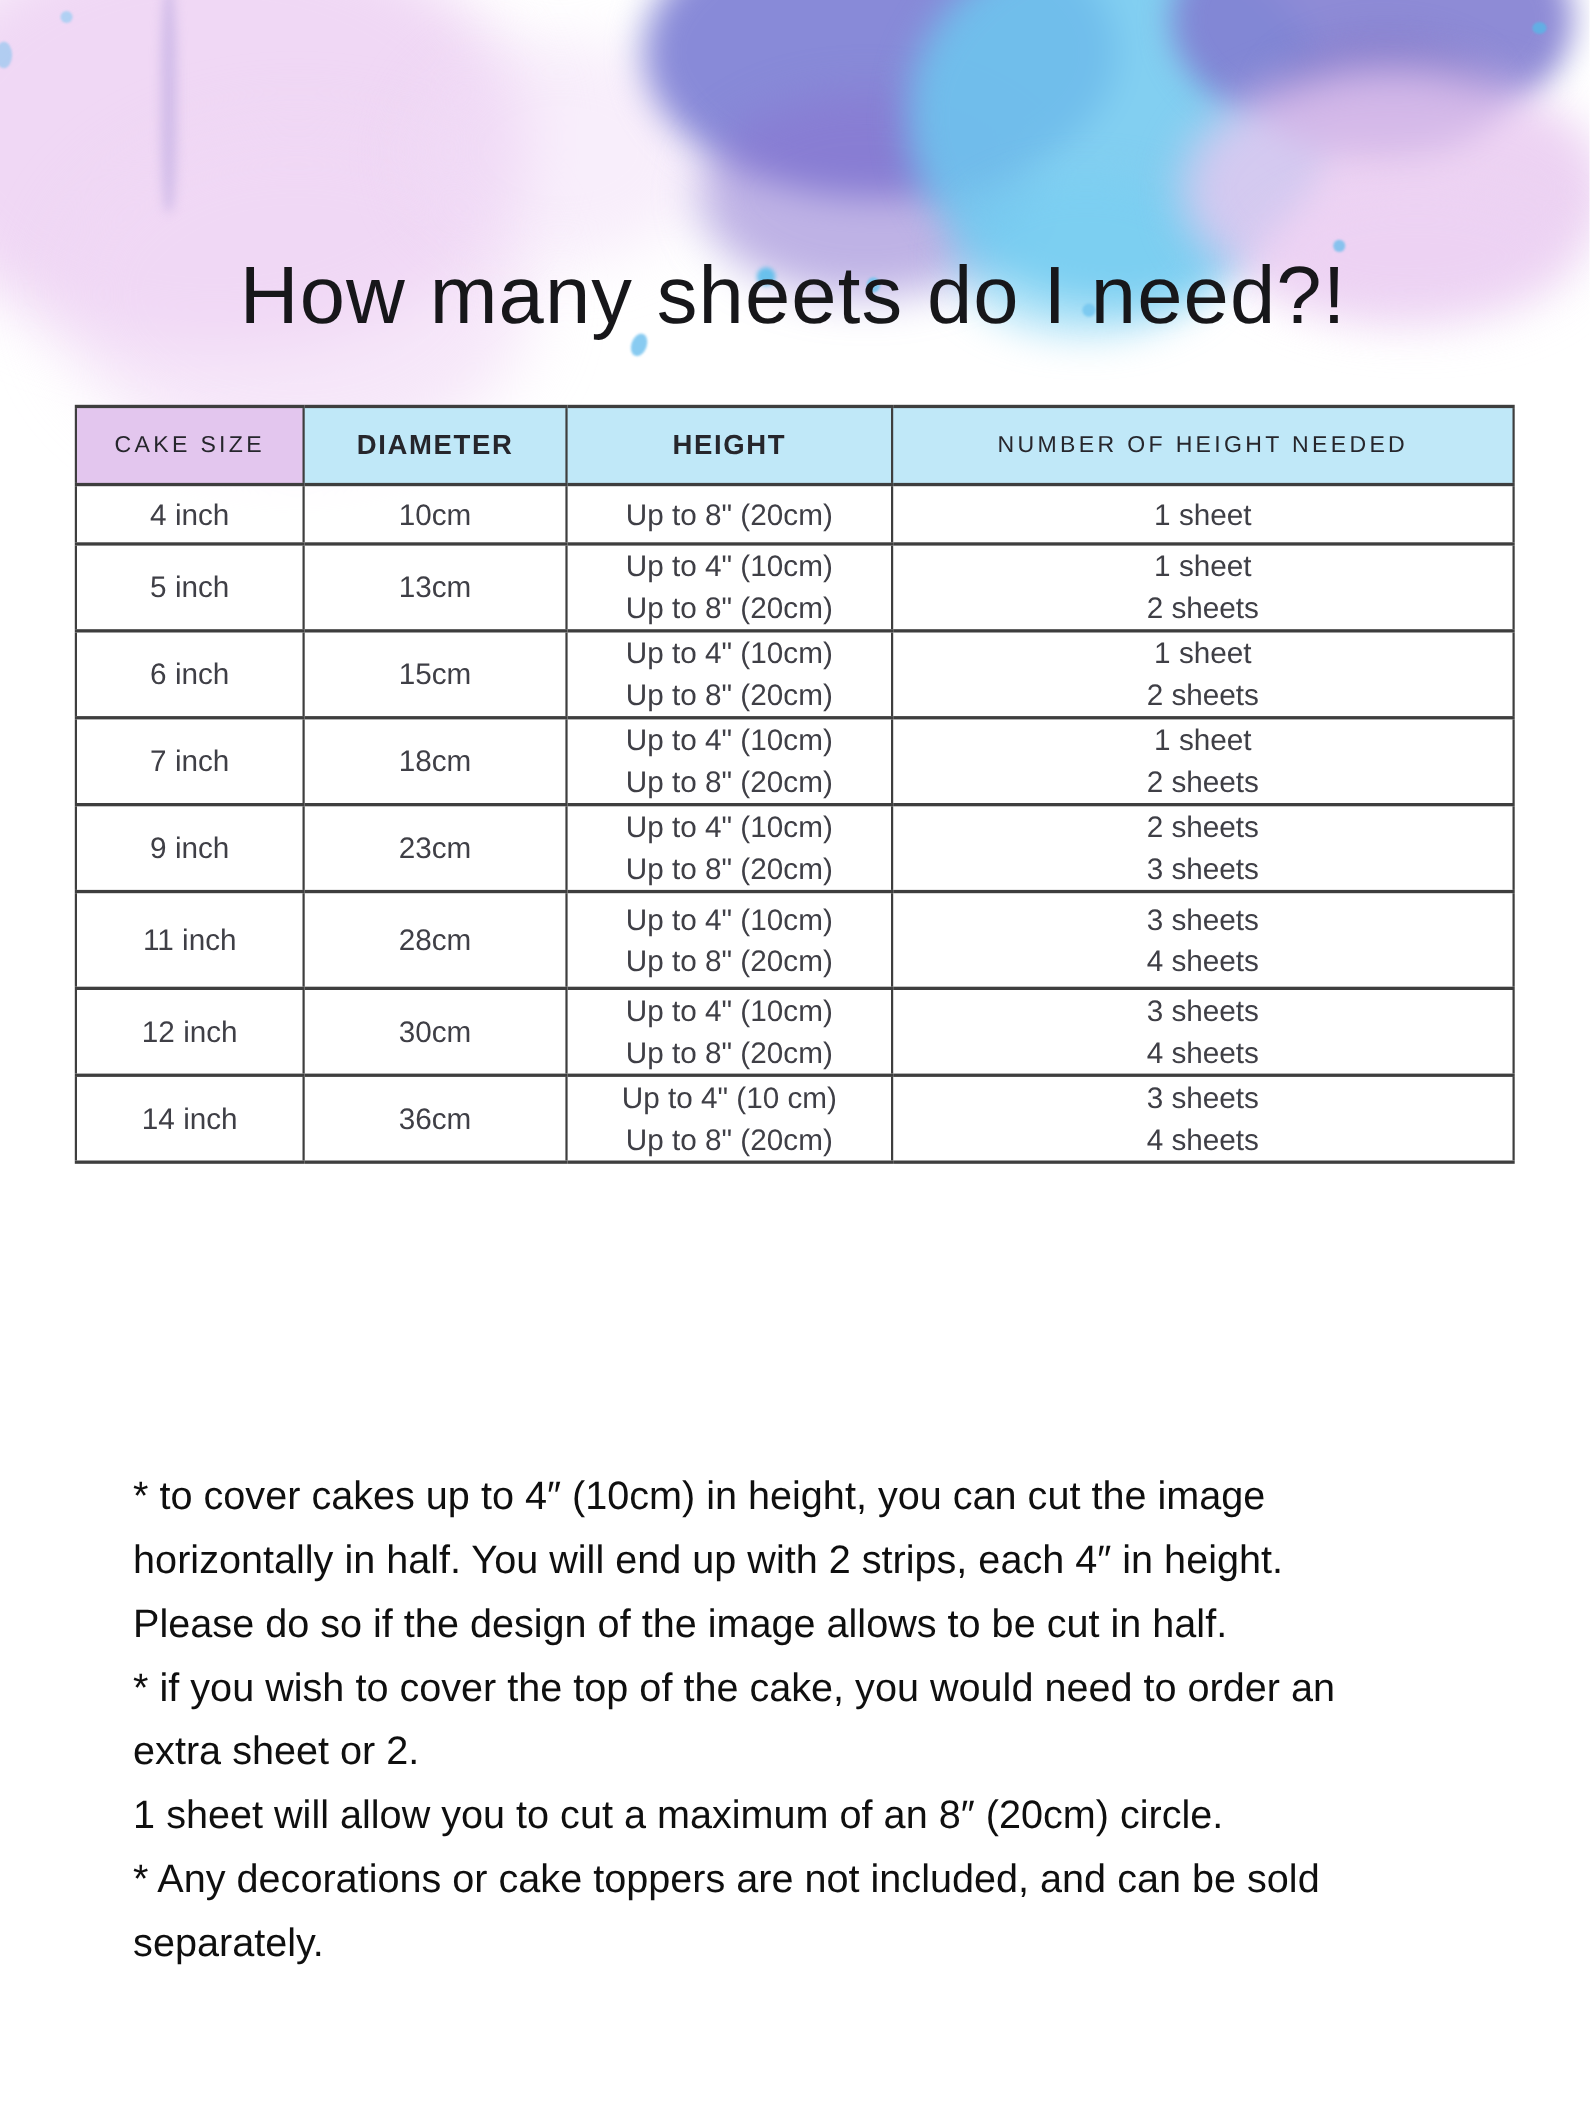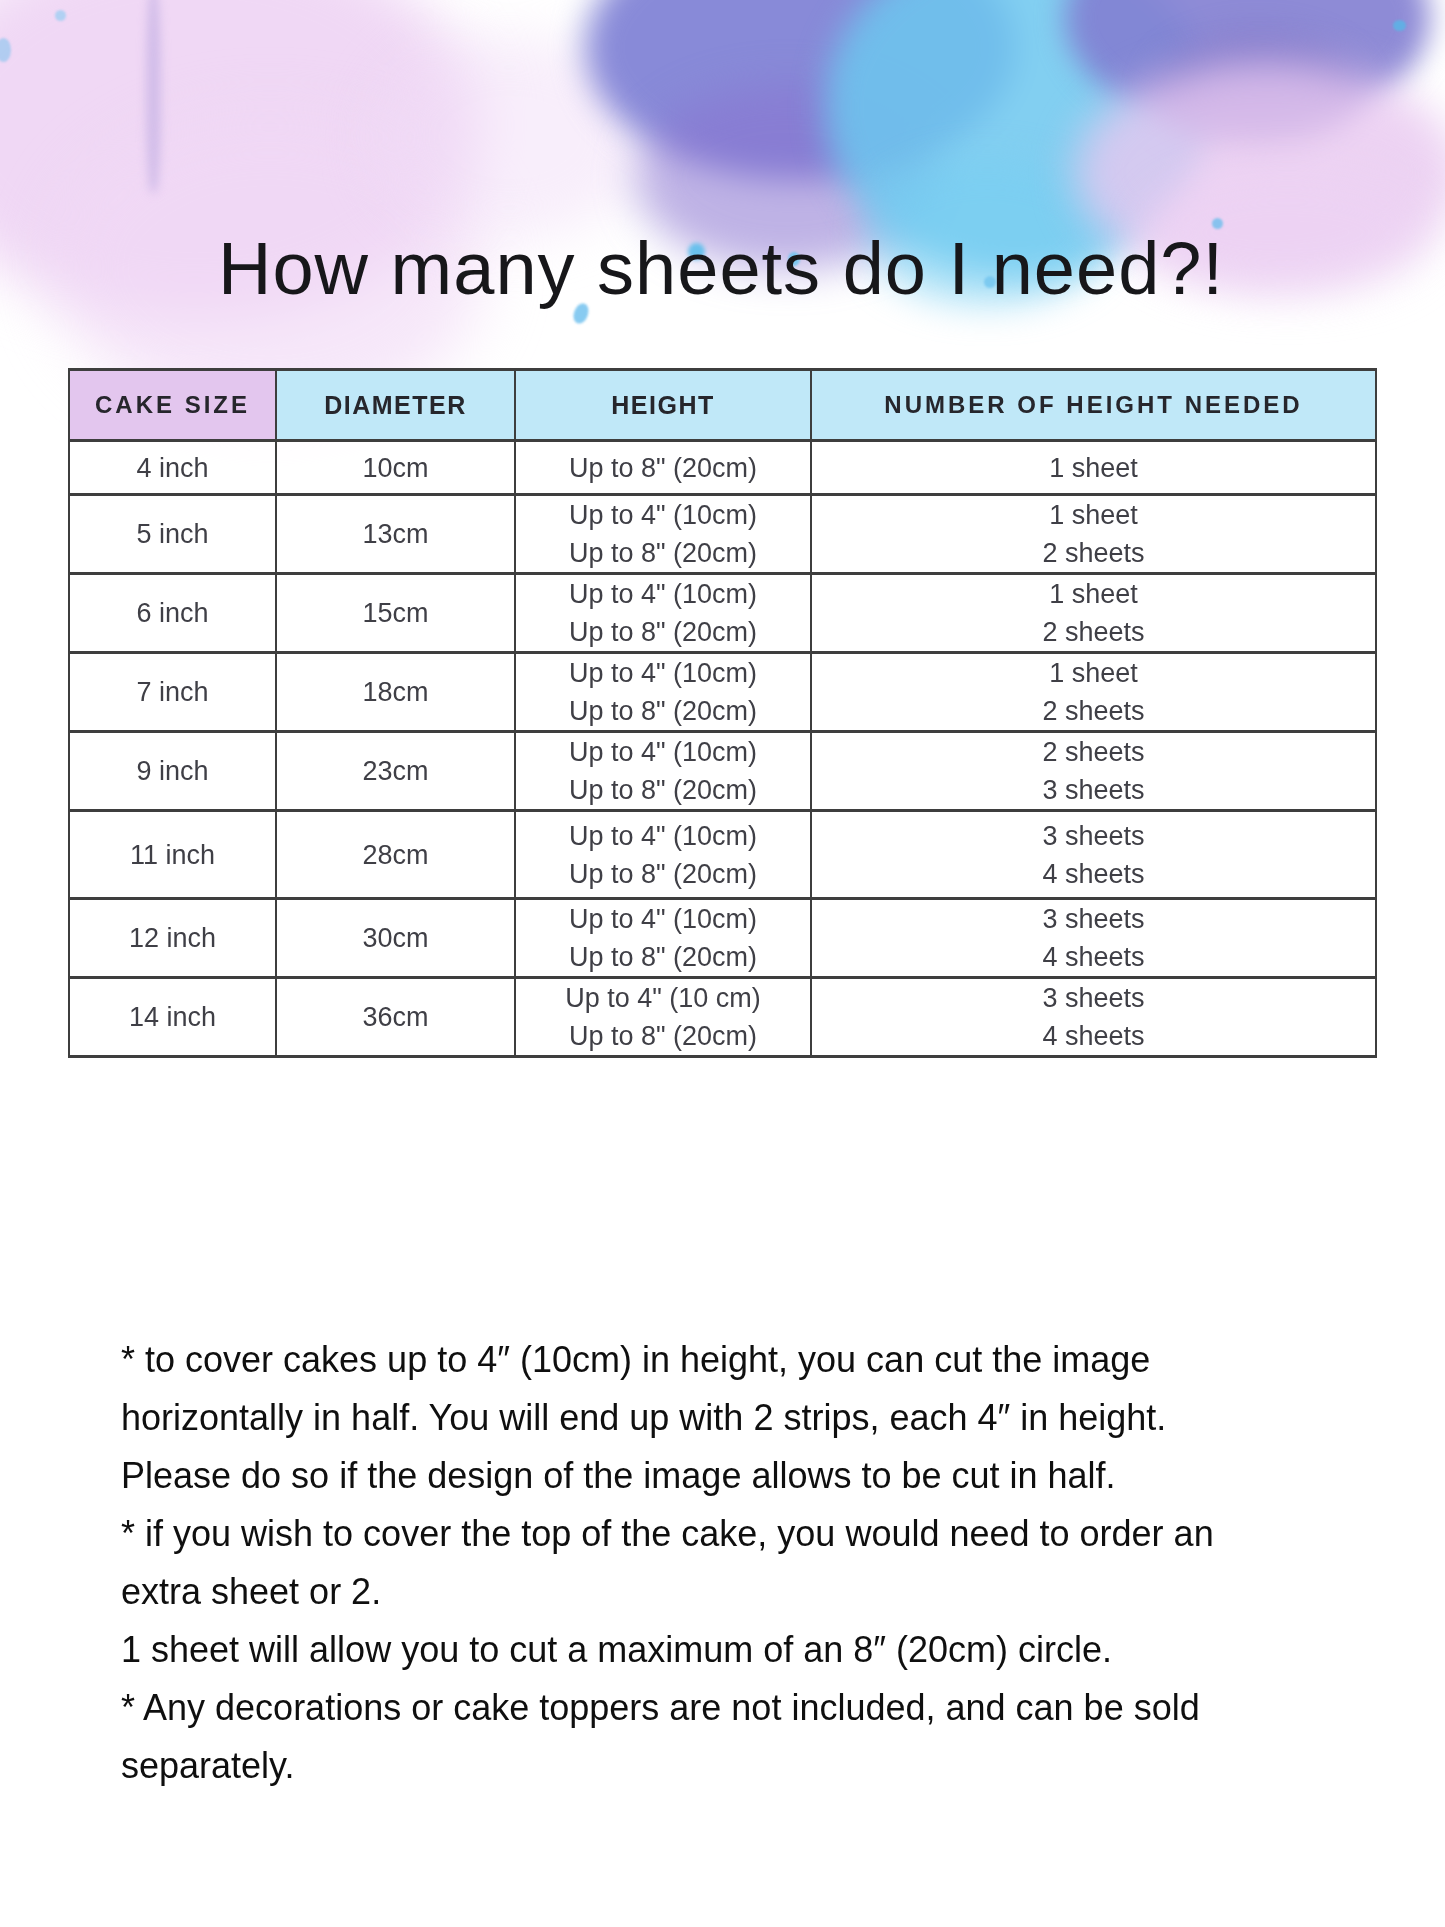--- a/index.html
+++ b/index.html
@@ -40,21 +40,21 @@
     position:absolute;left:68px;top:368px;width:1307px;
     border-collapse:collapse;table-layout:fixed;background:transparent;
   }
   table.sheets col.w1{width:207px;} table.sheets col.w2{width:239px;}
   table.sheets col.w3{width:296px;} table.sheets col.w4{width:565px;}
   table.sheets th, table.sheets td{
     border:2px solid #3e3e3e;border-top-width:3px;border-bottom-width:3px;
     text-align:center;vertical-align:middle;padding:0;
   }
   table.sheets thead tr{height:71px;}
-  th.hdr{font-size:24px;font-weight:700;letter-spacing:3px;color:#26262c;background:#c0e8f8;}
+  th.hdr{font-size:21px;font-weight:400;letter-spacing:3px;color:#26262c;background:#c0e8f8;}
   th.hdr.pink{background:#e3c6ee;}
   th.hdr.bold{font-weight:700;letter-spacing:1.5px;font-size:25px;}
   tbody td{font-size:27px;color:#3f3f46;background:rgba(255,255,255,.55);}
   tbody td .line{line-height:38px;}
   tbody tr:nth-child(1){height:54px;margin-top:11px;}
   tbody tr:nth-child(2){height:75px;}
   tbody tr:nth-child(3){height:77px;}
   tbody tr:nth-child(4){height:75px;padding-left:24px;}
   tbody tr:nth-child(5){height:75px;}
   tbody tr:nth-child(6){height:88px;}

